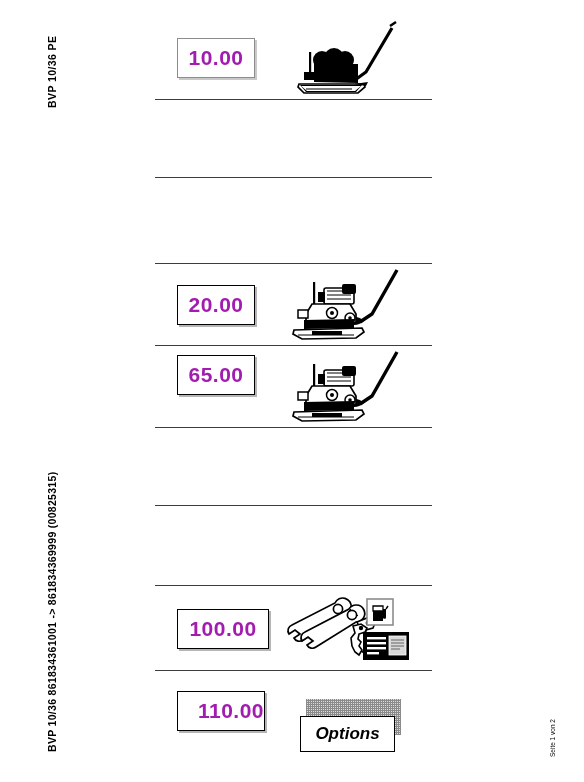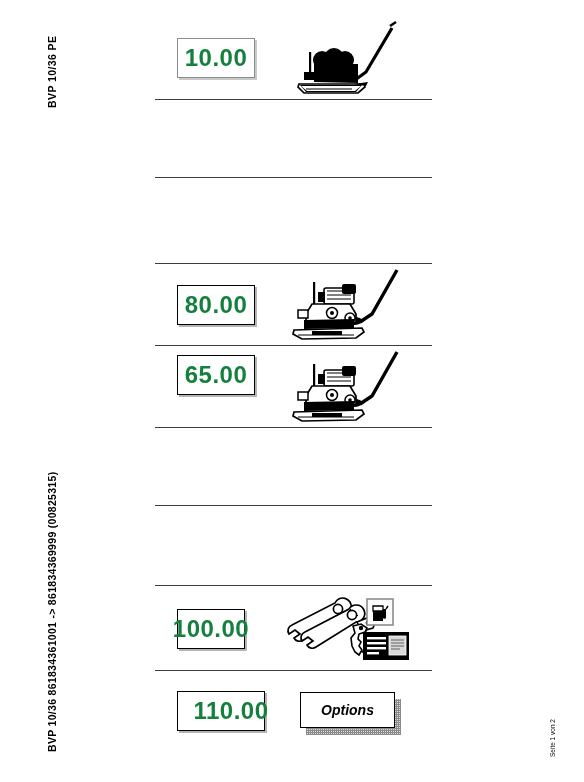--- a/index.html
+++ b/index.html
@@ -59,23 +59,23 @@
 
   
   .valbox {
     position: absolute;
     box-sizing: border-box;
     background: #ffffff;
     display: flex;
     align-items: center;
     justify-content: center;
     font-weight: bold;
-    font-size: 24px;
+    font-size: 21px;
     letter-spacing: 0.5px;
-    color: #15803d;
+    color: #a21caf;
   }
   .valbox.gray-edge {
     border: 1.7px solid #8c8c8c;
     box-shadow: 2px 2px 0 0 #c9c9c9;
   }
   .valbox.black-edge {
     border: 1.7px solid #000000;
     box-shadow: 2px 2px 0 0 #b5b5b5;
   }
 
@@ -83,22 +83,23 @@
   #options-box {
     position: absolute;
     box-sizing: border-box;
     background: #ffffff;
     border: 1.6px solid #000000;
     display: flex;
     align-items: center;
     justify-content: center;
     font-weight: bold;
     font-style: italic;
-    font-size: 14px;
+    font-size: 17px;
     color: #000000;
+    margin-top: 24px;
   }
   #options-shadow {
     position: absolute;
     background-image:
       repeating-linear-gradient(0deg, #8a8a8a 0 1px, transparent 1px 2px),
       repeating-linear-gradient(90deg, #8a8a8a 0 1px, transparent 1px 2px);
     background-color: #dcdcdc;
   }
 
   
@@ -151,21 +152,21 @@
 
       <path d="M8 69 L70 69 L64 76 L14 76 Z" fill="#000"></path>
       <path d="M9 70 L69 70 L63 75 L15 75 Z" fill="#fff"></path>
       <path d="M7 68 L72 68 L73 71 L66 77 L12 77 L6 71 Z" fill="none" stroke="#000" stroke-width="1.7"></path>
       <path d="M14 73 L60 73" stroke="#000" stroke-width="1.2"></path>
 
       <path d="M62 68 L76 66 L74 70 Z" fill="#000"></path>
     </svg>
   </div>
 
-  <div class="valbox black-edge" style="left:177px; top:285px; width:78px; height:40px;">80.00</div>
+  <div class="valbox black-edge" style="left:177px; top:285px; width:78px; height:40px;">20.00</div>
 
   <div class="illus" style="left:288px; top:266px;">
     <svg width="122" height="80" viewBox="0 0 122 80">
 
       <path d="M72 56 L84 48 L109 4" stroke="#000" stroke-width="3.4" fill="none"></path>
 
       <path d="M62 52 Q70 49 76 55 Q69 61 61 58 Z" fill="#000"></path>
 
       <rect x="36" y="22" width="30" height="16" rx="2" fill="#fff" stroke="#000" stroke-width="1.6"></rect>
       <path d="M39 25 H63 M39 29 H63 M39 33 H63" stroke="#000" stroke-width="1"></path>
@@ -207,21 +208,21 @@
       <circle cx="62" cy="52" r="5" fill="#fff" stroke="#000" stroke-width="1.5"></circle>
       <circle cx="62" cy="52" r="1.8" fill="#000"></circle>
       <path d="M10 44 L20 44 L20 52 L10 52 Z" fill="#fff" stroke="#000" stroke-width="1.5"></path>
       <path d="M16 54 L66 53 L66 62 L16 63 Z" fill="#000"></path>
       <path d="M6 64 L74 62 L76 66 L68 72 L14 73 L5 68 Z" fill="#fff" stroke="#000" stroke-width="1.7"></path>
       <rect x="24" y="65" width="30" height="4" fill="#000"></rect>
       <path d="M10 69 H66" stroke="#000" stroke-width="1"></path>
     </svg>
   </div>
 
-  <div class="valbox black-edge" style="left:177px; top:609px; width:68px; height:40px;">100.00</div>
+  <div class="valbox black-edge" style="left:177px; top:609px; width:92px; height:40px;">100.00</div>
 
   <div class="illus" style="left:283px; top:596px;">
     <svg width="128" height="70" viewBox="0 0 128 70">
 
       <g>
         <path d="M52 7 a8.5 8.5 0 1 1 8 12 L20 44 a6 6 0 0 1 -9 -2 l6 -4 -5 -4 -6 4 a6 6 0 0 1 3 -9 Z" fill="#fff" stroke="#000" stroke-width="1.7"></path>
         <circle cx="55" cy="13" r="4.6" fill="#fff" stroke="#000" stroke-width="1.7"></circle>
       </g>
 
       <g>

